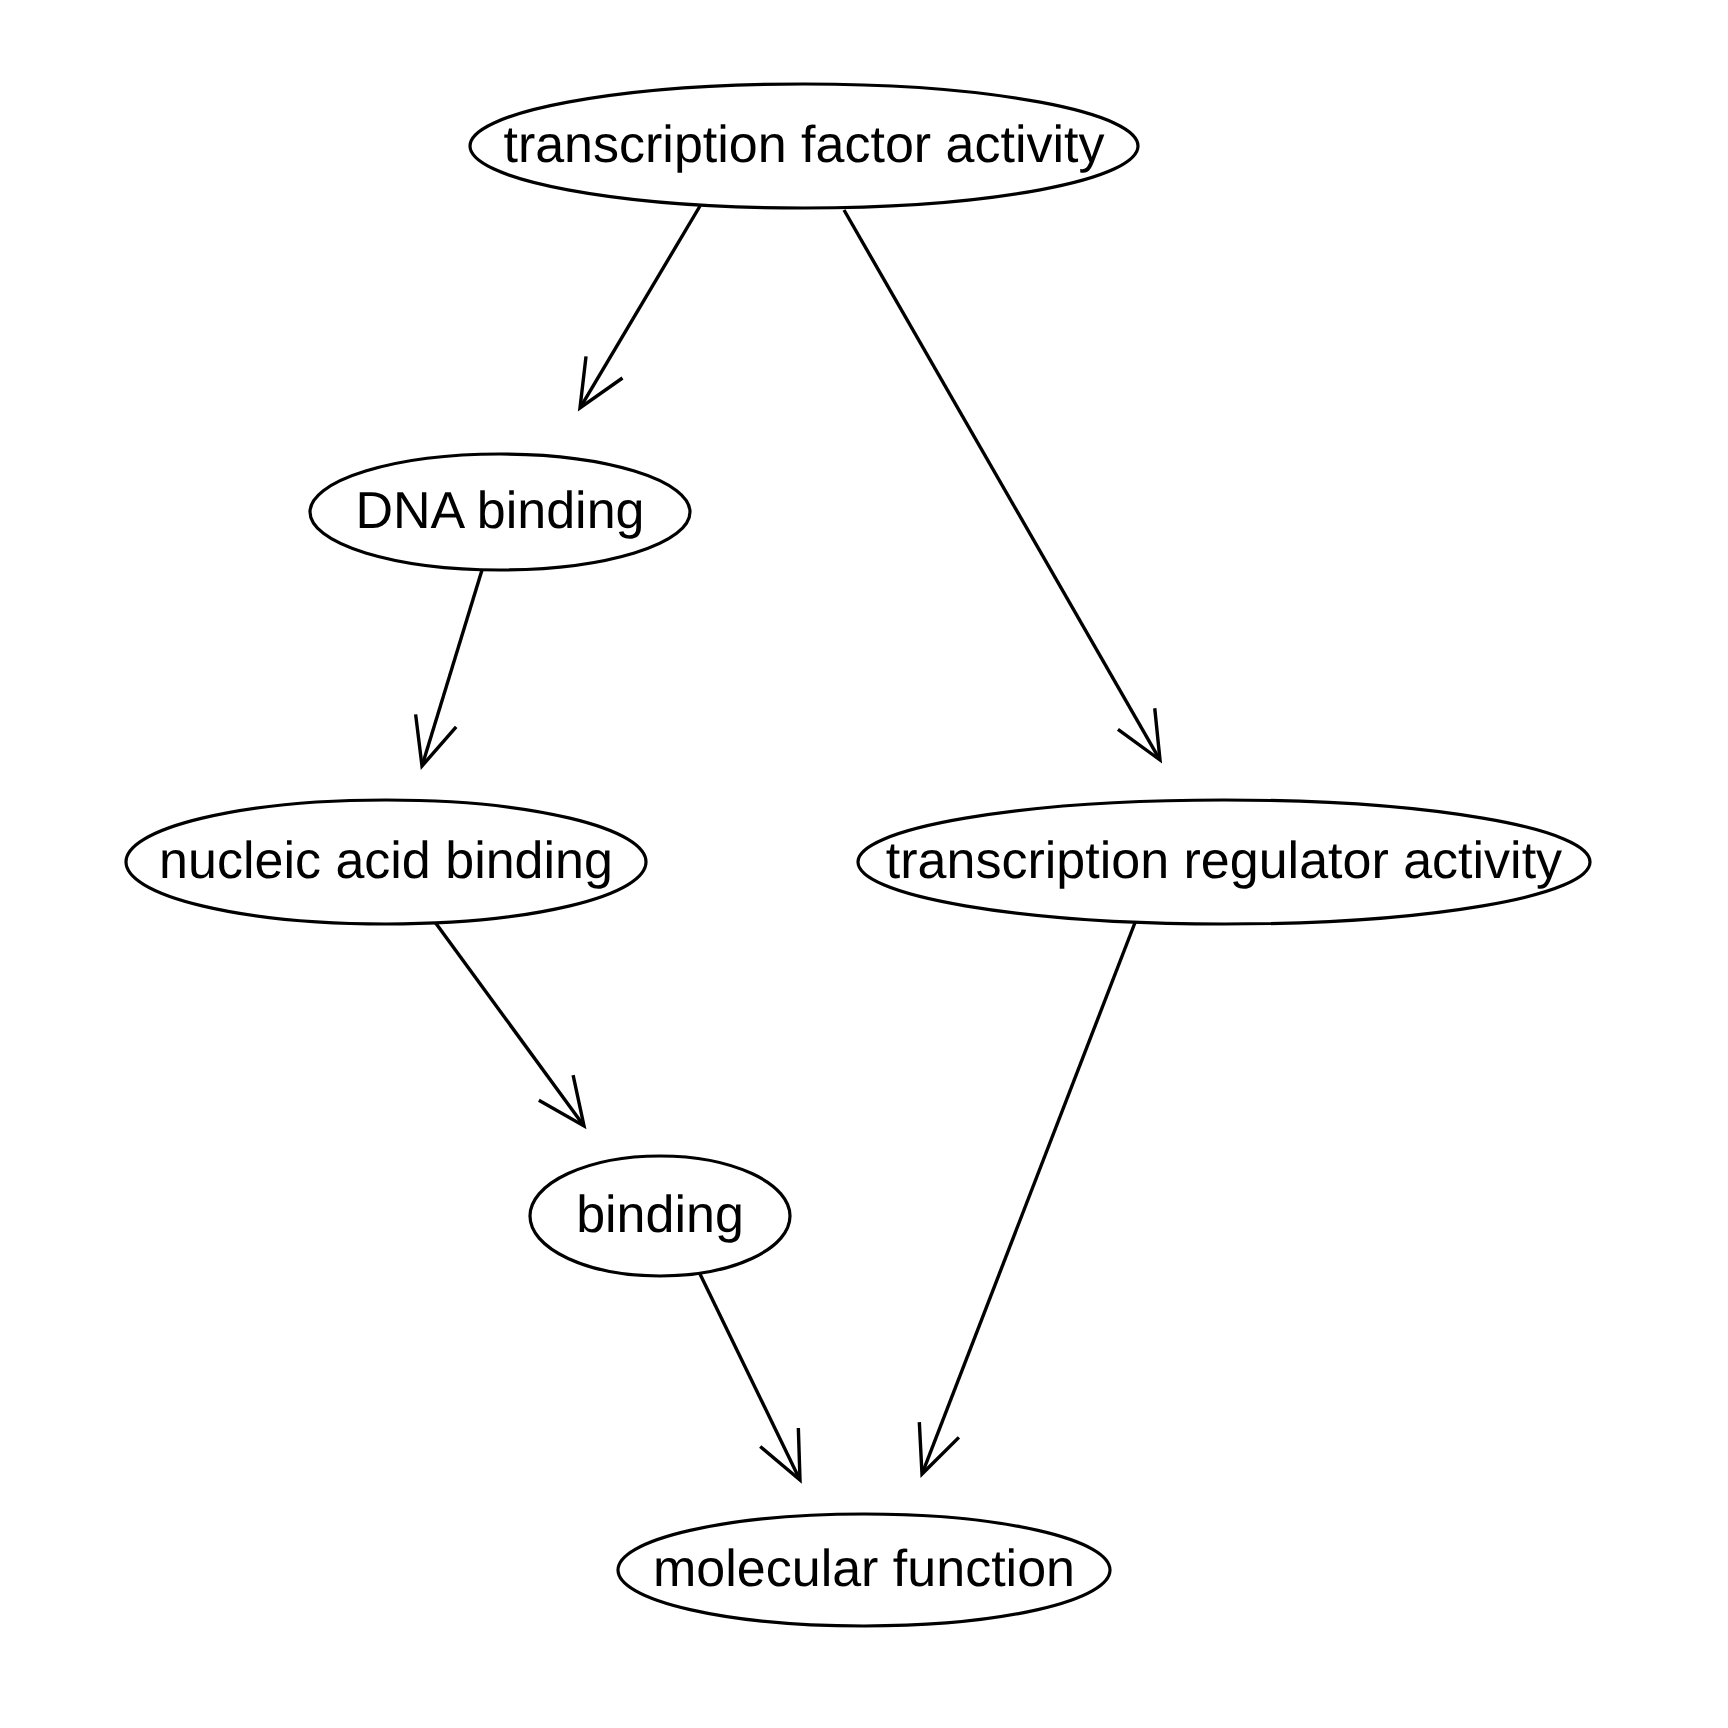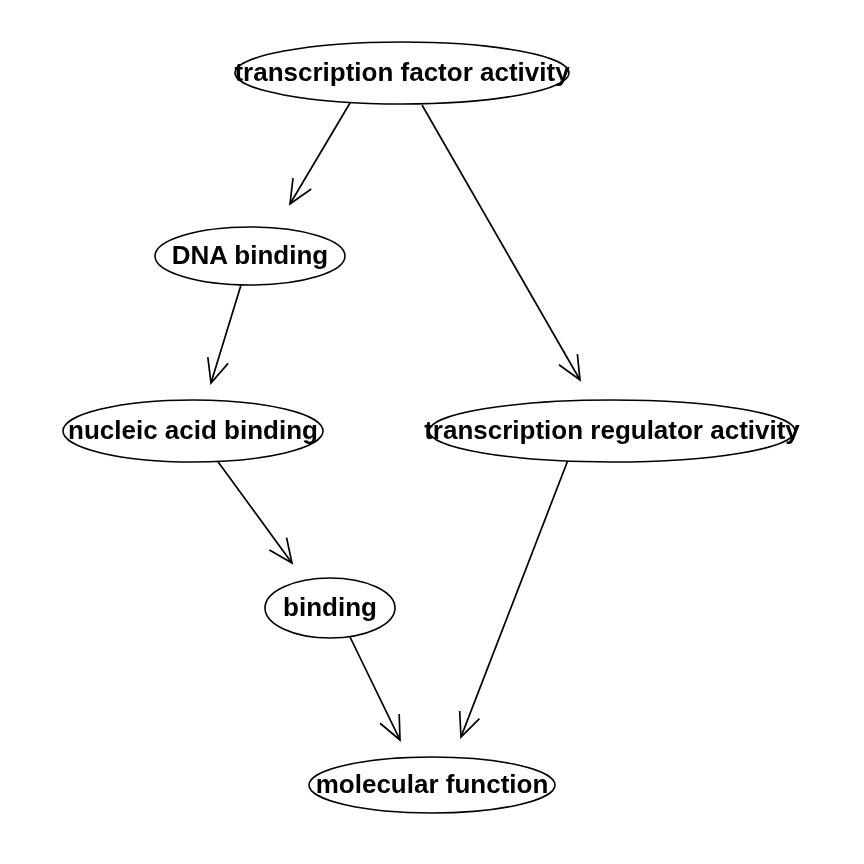--- a/index.html
+++ b/index.html
@@ -11,21 +11,20 @@
     width: 864px;
     height: 864px;
     font-family: "Liberation Sans", sans-serif;
     overflow: hidden;
   }
   #graph-root {
     position: relative;
     width: 864px;
     height: 864px;
     background: #ffffff;
-    font-weight: bold;
   }
   svg#dag {
     display: block;
     width: 864px;
     height: 864px;
   }
   .node-ellipse {
     fill: #ffffff;
     stroke: #000000;
     stroke-width: 1.6;

